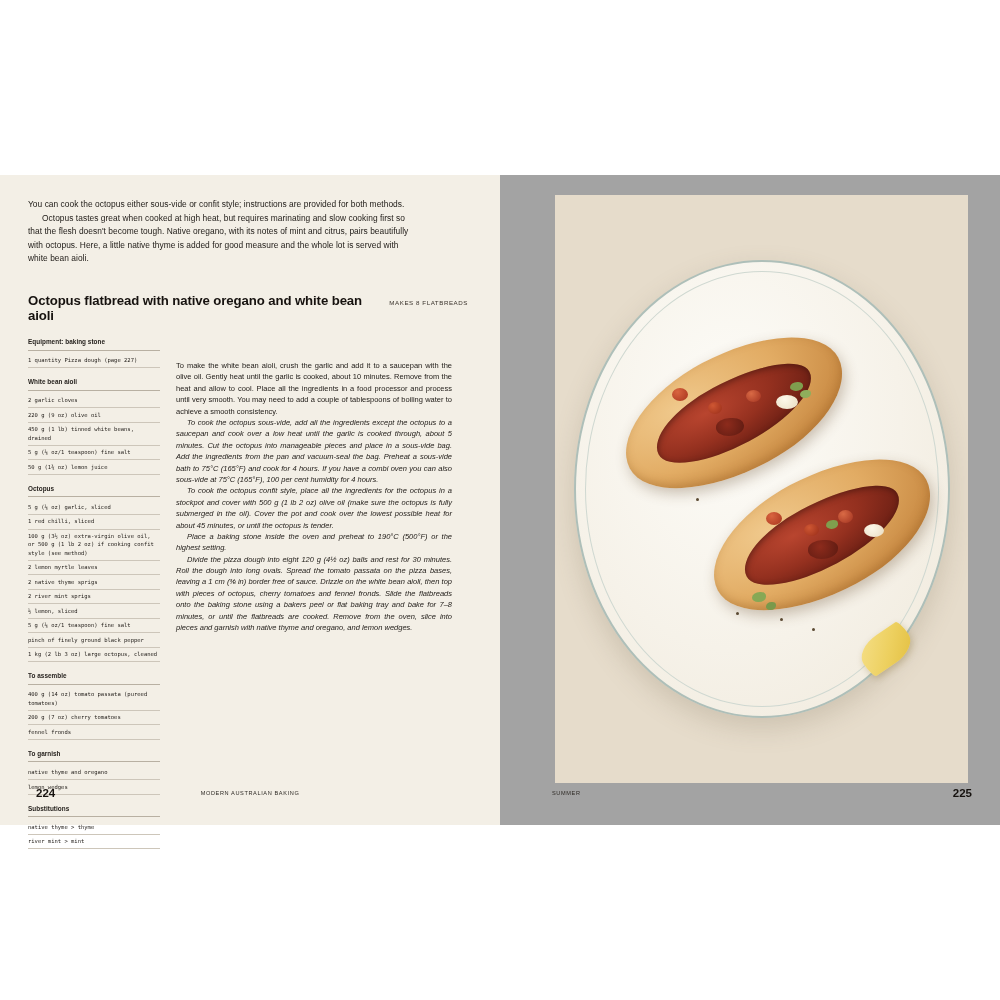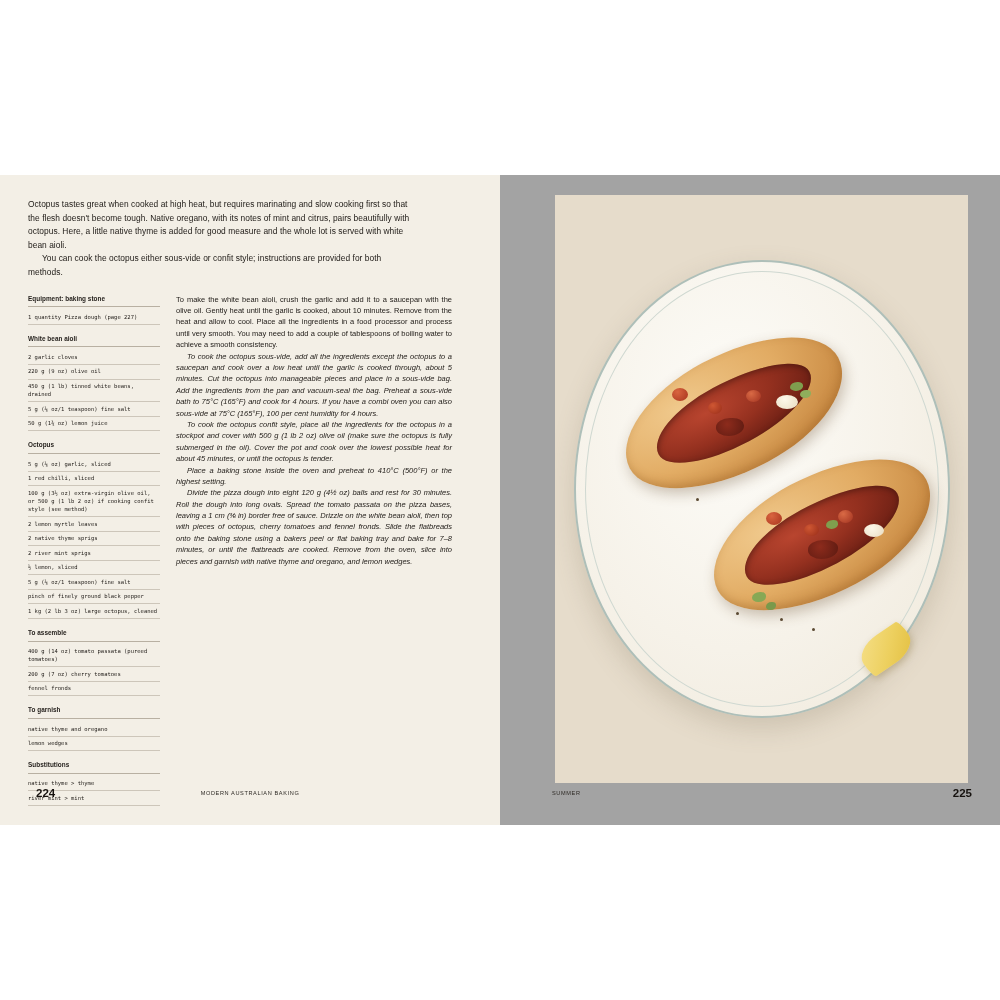--- a/index.html
+++ b/index.html
@@ -96,20 +96,21 @@
   .ing-item {
     padding: 2.5px 0 2.8px 0;
     border-bottom: .7px solid #cdc6ba;
   }
   .col-method {
     width: 276px;
     font-size: 7.5px;
     line-height: 1.52;
     color: #24201c;
     text-align: justify;
+    margin-top: 23px;
   }
   .col-method p { margin: 0; }
   .col-method p + p { text-indent: 11px; font-style: italic; }
 
   .folio {
     position: absolute;
     bottom: 26px;
     font-size: 11.5px;
     font-weight: 700;
     color: #16120f;
@@ -210,24 +211,28 @@
   }
 </style>
 </head>
 <body>
 
 <div class="spread">
 
   <div class="page-left">
 
     <div class="intro">
+      <p>You can cook the octopus either sous-vide or confit style; instructions are provided for both methods.</p>
       <p>Octopus tastes great when cooked at high heat, but requires marinating and slow cooking first so that the flesh doesn't become tough. Native oregano, with its notes of mint and citrus, pairs beautifully with octopus. Here, a little native thyme is added for good measure and the whole lot is served with white bean aioli.</p>
-      <p>You can cook the octopus either sous-vide or confit style; instructions are provided for both methods.</p>
     </div>
 
+    <div class="recipe-title-row">
+      <span class="recipe-title">Octopus flatbread with native oregano and white bean aioli</span>
+      <span class="makes">MAKES 8 FLATBREADS</span>
+    </div>
 
     <div class="cols">
 
       <div class="col-ingredients">
         <div class="ing-head">Equipment: baking stone</div>
         <div class="ing-item">1 quantity Pizza dough (page 227)</div>
 
         <div class="ing-head spaced">White bean aioli</div>
         <div class="ing-item">2 garlic cloves</div>
         <div class="ing-item">220 g (9 oz) olive oil</div>
@@ -258,21 +263,21 @@
 
         <div class="ing-head spaced">Substitutions</div>
         <div class="ing-item">native thyme &gt; thyme</div>
         <div class="ing-item">river mint &gt; mint</div>
       </div>
 
       <div class="col-method">
         <p>To make the white bean aioli, crush the garlic and add it to a saucepan with the olive oil. Gently heat until the garlic is cooked, about 10 minutes. Remove from the heat and allow to cool. Place all the ingredients in a food processor and process until very smooth. You may need to add a couple of tablespoons of boiling water to achieve a smooth consistency.</p>
         <p>To cook the octopus sous-vide, add all the ingredients except the octopus to a saucepan and cook over a low heat until the garlic is cooked through, about 5 minutes. Cut the octopus into manageable pieces and place in a sous-vide bag. Add the ingredients from the pan and vacuum-seal the bag. Preheat a sous-vide bath to 75°C (165°F) and cook for 4 hours. If you have a combi oven you can also sous-vide at 75°C (165°F), 100 per cent humidity for 4 hours.</p>
         <p>To cook the octopus confit style, place all the ingredients for the octopus in a stockpot and cover with 500 g (1 lb 2 oz) olive oil (make sure the octopus is fully submerged in the oil). Cover the pot and cook over the lowest possible heat for about 45 minutes, or until the octopus is tender.</p>
-        <p>Place a baking stone inside the oven and preheat to 410°C (500°F) or the highest setting.</p>
+        <p>Place a baking stone inside the oven and preheat to 190°C (500°F) or the highest setting.</p>
         <p>Divide the pizza dough into eight 120 g (4½ oz) balls and rest for 30 minutes. Roll the dough into long ovals. Spread the tomato passata on the pizza bases, leaving a 1 cm (⅜ in) border free of sauce. Drizzle on the white bean aioli, then top with pieces of octopus, cherry tomatoes and fennel fronds. Slide the flatbreads onto the baking stone using a bakers peel or flat baking tray and bake for 7–8 minutes, or until the flatbreads are cooked. Remove from the oven, slice into pieces and garnish with native thyme and oregano, and lemon wedges.</p>
       </div>
     </div>
 
     <div class="folio folio-left">224</div>
     <div class="runhead runhead-left">MODERN AUSTRALIAN BAKING</div>
   </div>
 
   <div class="page-right">
     <div class="photo">

